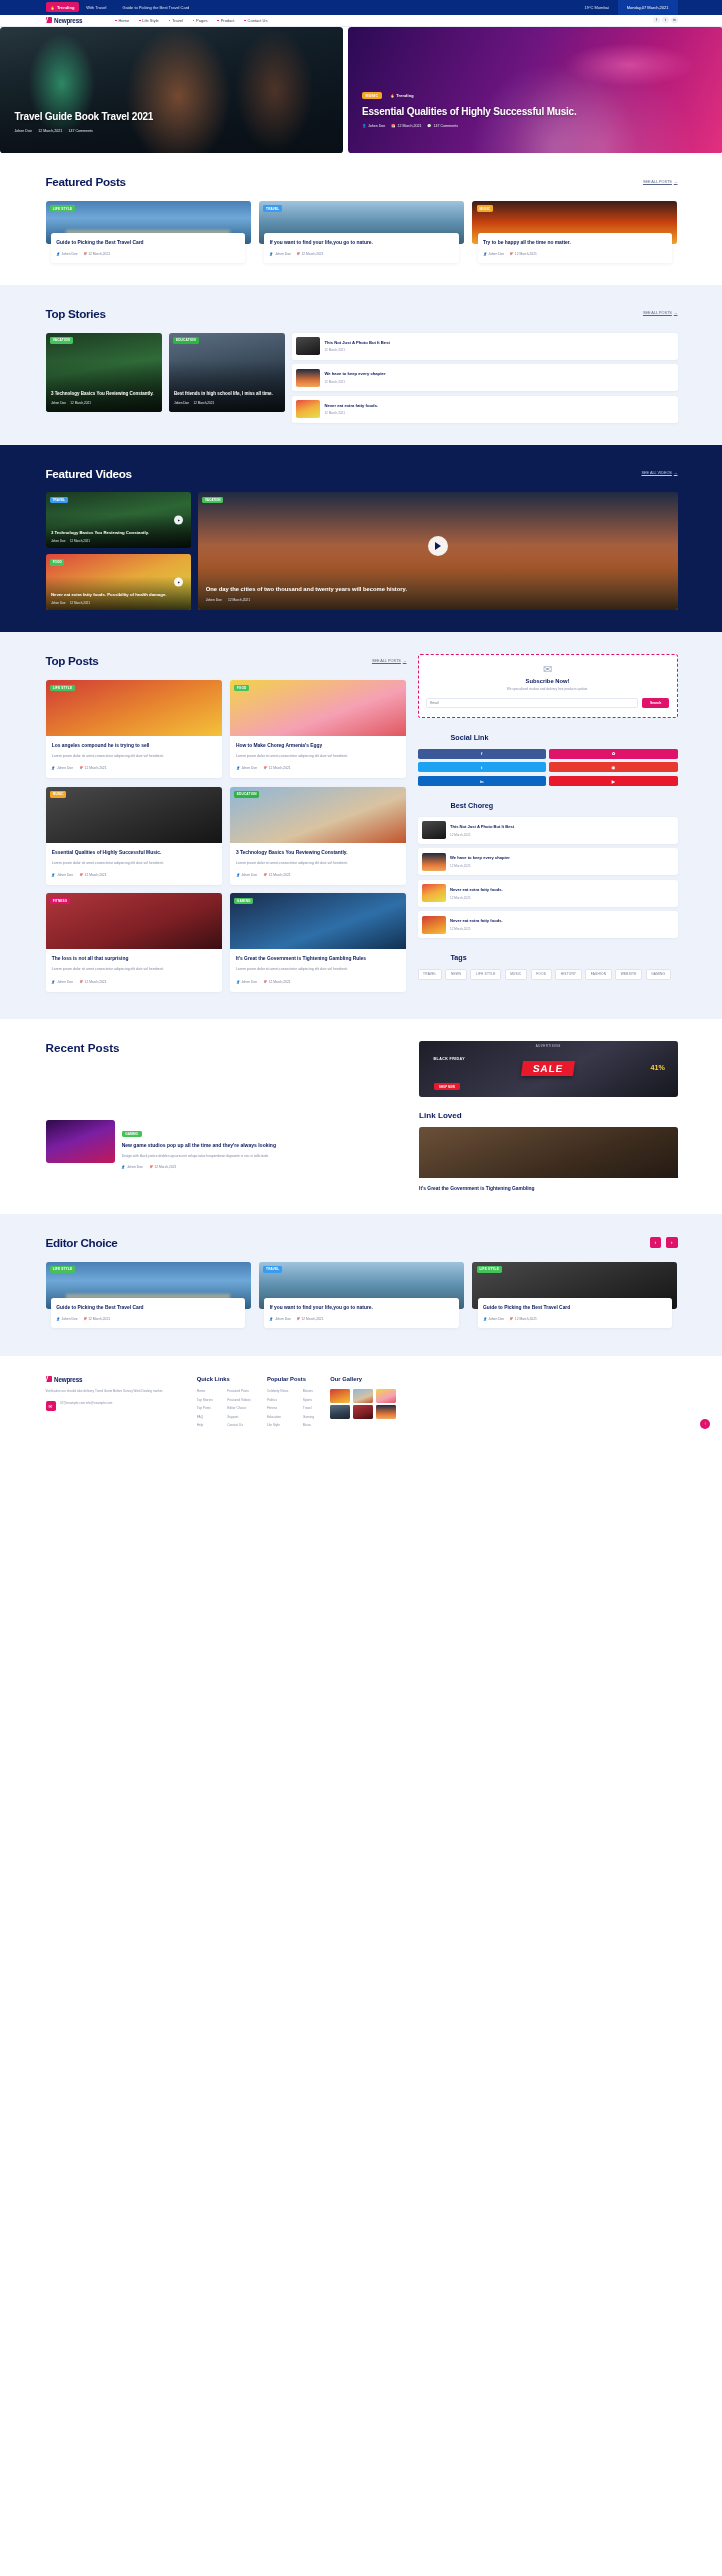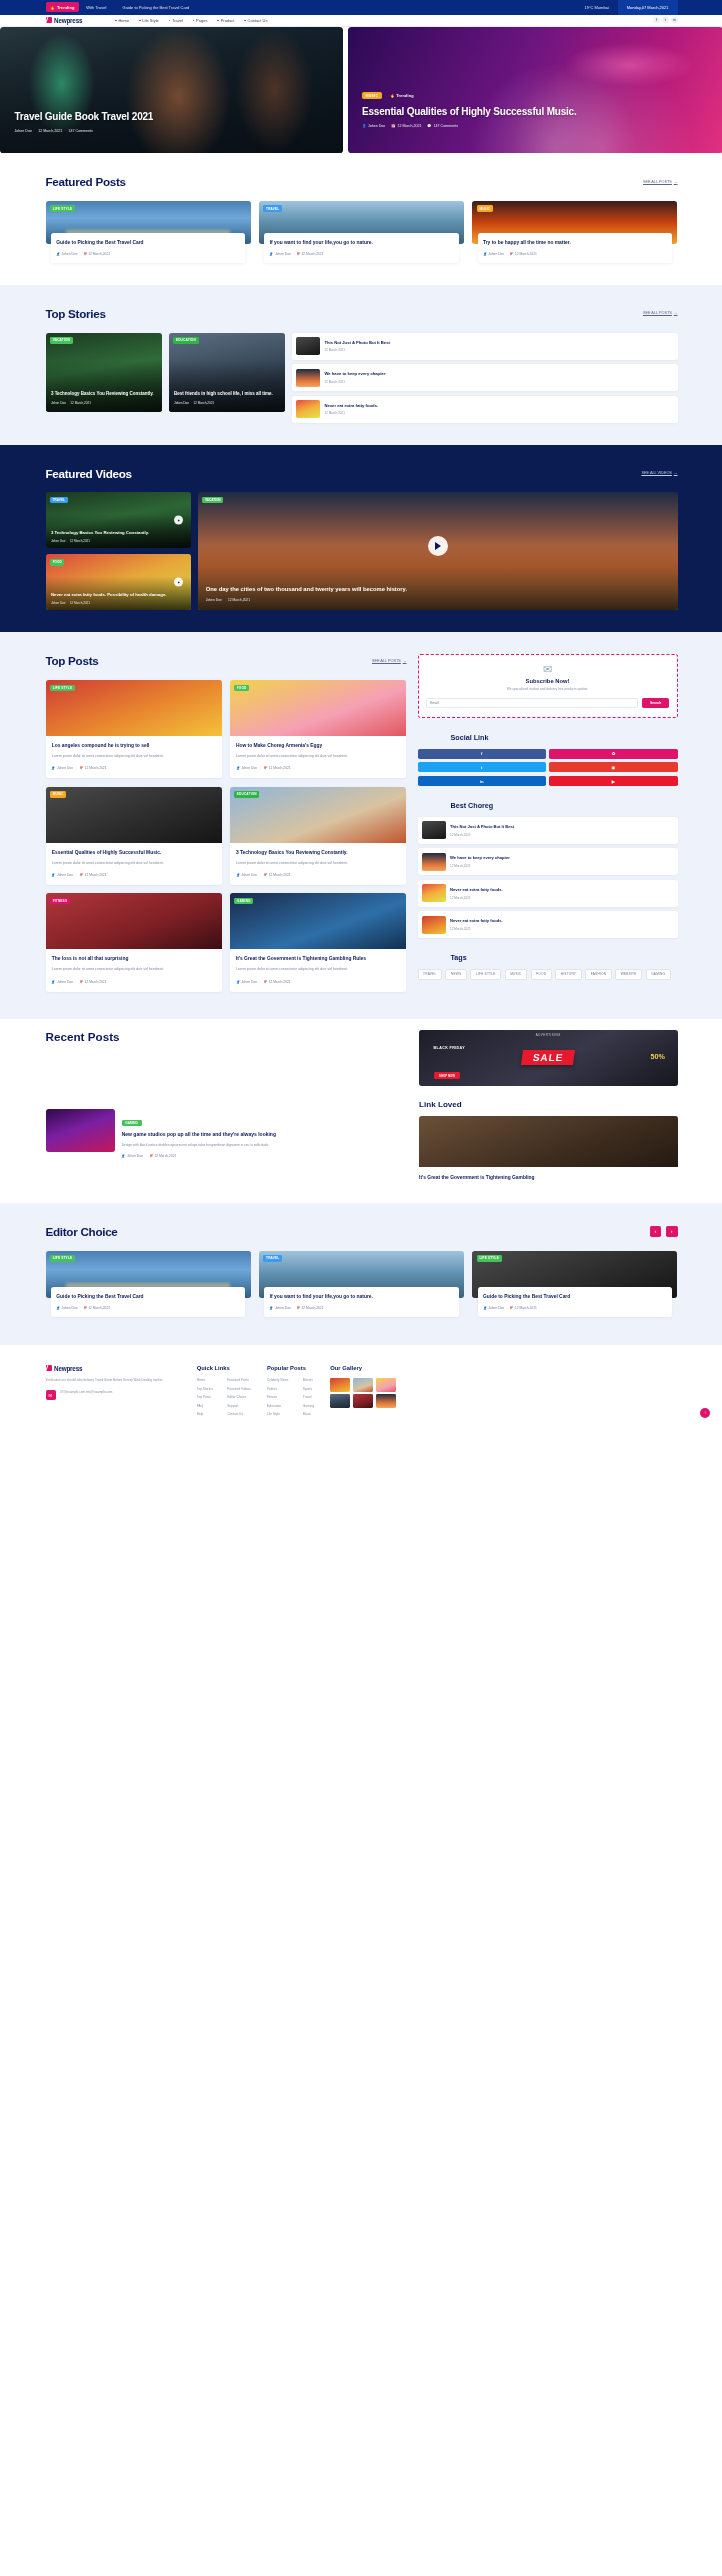--- a/index.html
+++ b/index.html
@@ -236,21 +236,21 @@
   .bs-item .thm{width:23.5px;height:18px;border-radius:1.8px;flex:none;}
   .bs-item .ttl{font-size:4.1px;font-weight:bold;color:#0b1a5b;line-height:1.45;}
   .bs-item .dt{font-size:3.1px;color:#8a92ac;margin-top:2.7px;}
   .tags { display:flex; flex-wrap:wrap; gap:3.6px; }
   .tag {
     border:0.9px solid #dde3ef; border-radius:1.8px; background:#fff; color:#6d7590;
     font-size:3.2px; padding:2.3px 4.5px; letter-spacing:0.2px;
   }
 
   
-  .rp-wrap { background:#fff; padding:11px 0 22px; }
+  .rp-wrap { background:#fff; padding:22px 0 22px; }
   .rp-layout { display:flex; gap:12.6px; }
   .rp-main { width:361px; }
   .rp-title { font-size:11.7px; font-weight:bold; margin-bottom:14.5px; }
   .rp-item { display:flex; gap:7.2px; align-items:flex-start; }
   .rp-thumb { width:69px; height:43px; border-radius:2.7px; flex:none; }
   .rp-body { flex:1; padding-top:1.8px; }
   .rp-lbl { font-size:3.1px; font-weight:bold; color:#fff; background:#45c35a; padding:1.4px 3.6px; border-radius:1.4px; display:inline-block; }
   .rp-h { font-size:5px; font-weight:bold; line-height:1.5; margin-top:4.5px; color:#0b1a5b; }
   .rp-d { font-size:3.3px; color:#8089a3; line-height:1.7; margin-top:3.6px; }
   .rp-m { display:flex; gap:6.3px; margin-top:5.4px; font-size:3.3px; color:#7a829e; }
@@ -799,21 +799,21 @@
                   </span>
                 </div>
             </div>
           </div>
         </div>
         <div class="rp-side">
           <div class="ad">
             <div class="ad-lab">ADVERTISING</div>
             <div class="ad-bf">BLACK FRIDAY</div>
             <div class="ad-sale">SALE</div>
-            <div class="ad-off">50%</div>
+            <div class="ad-off">41%</div>
             <div class="ad-btn">SHOP NOW</div>
           </div>
           <div class="ml-h">Link Loved</div>
           <div class="ml-card">
             <div class="ml-img th-bar"></div>
             <div class="ml-t">It's Great the Government is Tightening Gambling</div>
           </div>
         </div>
       </div>
     </div>

